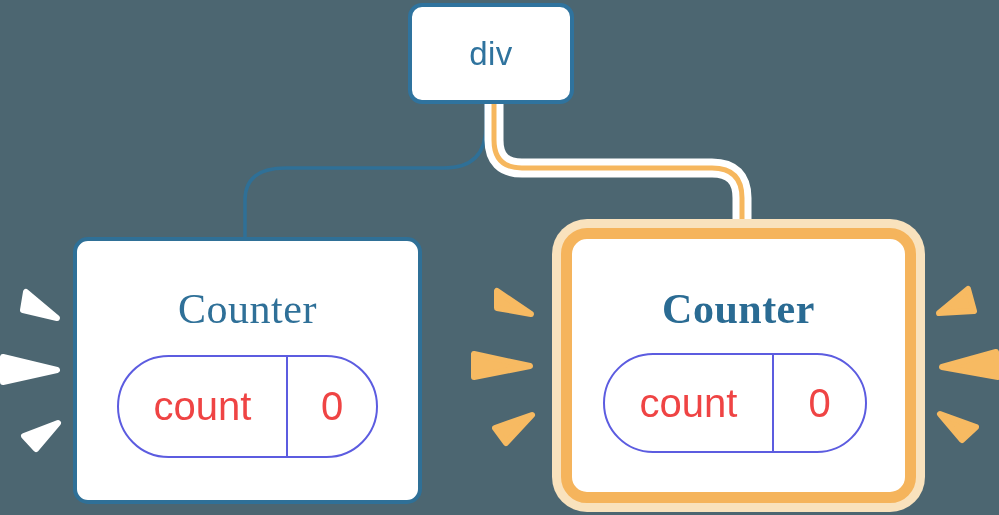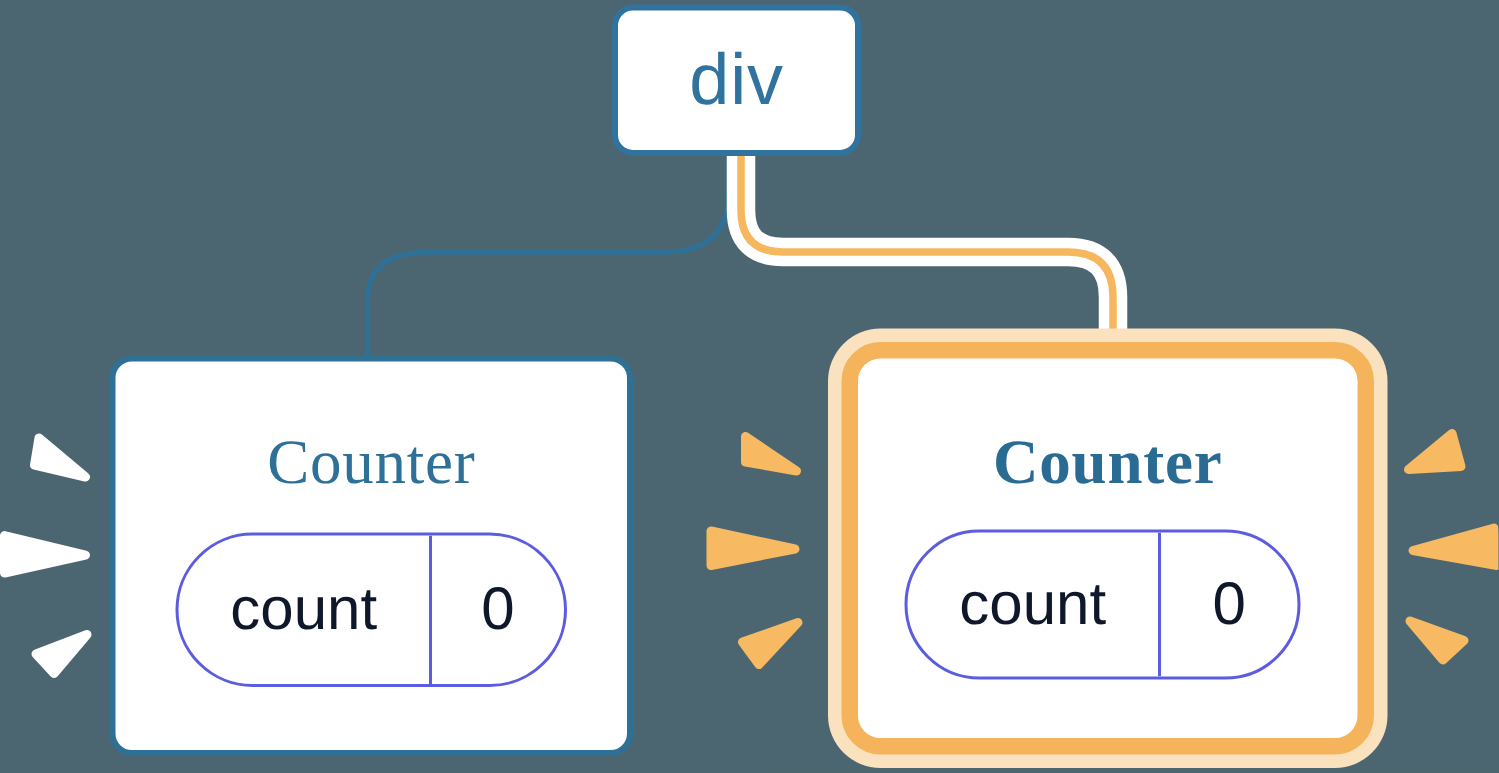--- a/index.html
+++ b/index.html
@@ -13,21 +13,21 @@
   .stage { position: absolute; inset: 0; width: 999px; height: 515px; }
   svg.overlay { position: absolute; left: 0; top: 0; z-index: 1; }
 
   .node-div {
     position: absolute; left: 408px; top: 3px; width: 166px; height: 101px;
     background: #ffffff; border: 4px solid #2f739e; border-radius: 14px;
     display: flex; align-items: center; justify-content: center;
     z-index: 2;
   }
   .node-div .node-label {
-    font-size: 48px; color: #2f739e; letter-spacing: 0.5px;
+    font-size: 33px; color: #2f739e; letter-spacing: 0.5px;
   }
 
   .counter-card {
     position: absolute; background: #ffffff; z-index: 2;
   }
   .counter-card.left {
     left: 73px; top: 237px; width: 349px; height: 267px;
     border: 4px solid #2f7097; border-radius: 15px;
   }
   .counter-card.right {
@@ -38,21 +38,21 @@
   .counter-title {
     position: absolute; left: 0; right: 0; text-align: center;
     font-size: 42px; letter-spacing: 0.5px; font-family: Liberation Serif, serif;
   }
   .counter-card.left  .counter-title { top: 44px; color: #2f7098; font-weight: 400; }
   .counter-card.right .counter-title { top: 46px; color: #2a6b93; font-weight: 700; }
 
   .state-pill {
     position: absolute; display: flex; align-items: stretch;
     border: 2px solid #5c5ce0; border-radius: 60px; overflow: hidden;
-    color: #0f172a; font-size: 40px;
+    color: #ef4444; font-size: 40px;
   }
   .counter-card.left  .state-pill { left: 40px; top: 114px; width: 261px; height: 103px; }
   .counter-card.right .state-pill { left: 31px; top: 114px; width: 264px; height: 100px; }
   .state-key-cell {
     width: 169px; display: flex; align-items: center; justify-content: center;
     border-right: 2px solid #5c5ce0;
   }
   .state-value-cell {
     flex: 1; display: flex; align-items: center; justify-content: center;
   }

